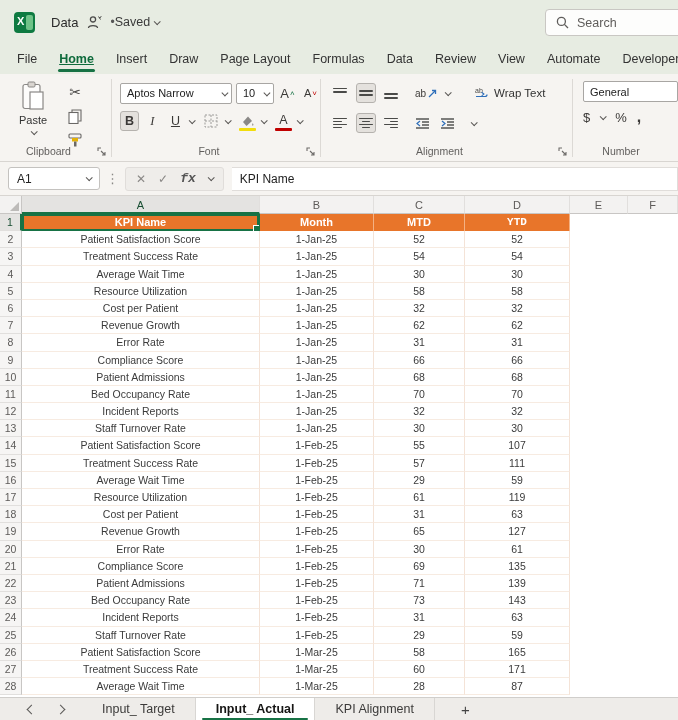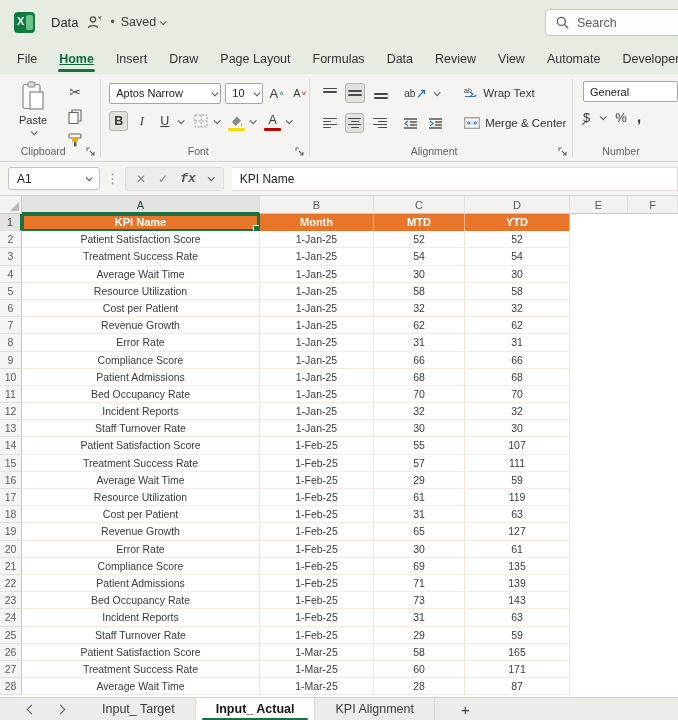--- a/index.html
+++ b/index.html
@@ -7,21 +7,21 @@
   #app { position:relative; width:678px; height:720px; background:#fff; }
 
   
   .titlebar { position:absolute; top:0; left:0; width:678px; height:44px; background:#e7ece2; display:flex; align-items:center; }
   .appicon { position:relative; width:21px; height:21px; margin-left:14px; background:#0e7a41; border-radius:4px; }
   .appicon::before { content:""; position:absolute; right:2px; top:3px; width:7px; height:15px; background:#6fc288; border-radius:2px; }
   .appicon::after { content:"X"; position:absolute; left:3px; top:3px; font-size:11px; font-weight:bold; color:#fff; }
   .doc-title { margin-left:16px; font-size:13px; color:#2b2b2b; }
   .people { margin-left:9px; }
   .tdot { margin-left:7px; color:#555; font-size:12px; }
-  .saved { margin-left:6px; font-size:12.5px; color:#3a3a3a; display:flex; align-items:center; gap:4px; }
+  .saved { font-size:12.5px; color:#3a3a3a; display:flex; align-items:center; gap:4px; }
   .chev { display:inline-block; width:5px; height:5px; border-right:1.3px solid #5a5856; border-bottom:1.3px solid #5a5856; transform:rotate(45deg) translateY(-1px); }
   .searchbox { position:absolute; left:545px; top:9px; width:145px; height:27px; background:#fdfdfc; border:1px solid #c9c7c3; border-radius:4px; display:flex; align-items:center; padding-left:10px; gap:8px; }
   .searchbox span { font-size:12.5px; color:#5f5d5b; }
 
   
   .rtabs { position:absolute; top:44px; left:0; width:678px; height:30px; background:#e7ece2; display:flex; align-items:center; padding-left:6px; }
   .rtab { padding:0 11px; font-size:12.5px; color:#333; height:30px; line-height:30px; position:relative; white-space:nowrap; cursor:default; }
   .rtab.active { color:#0f6b3c; font-weight:bold;text-decoration:underline; }
   .rtab.active::after { content:""; position:absolute; left:10px; right:10px; bottom:2px; height:3px; border-radius:2px; background:#177245; }
 
@@ -318,28 +318,20 @@
             </svg>
         </span>
         <span class="fbtn">
           <svg width="13" height="11" viewBox="0 0 13 11">
               <line x1="0" y1="1" x2="13" y2="1" stroke="#4a4a48" stroke-width="1.4"></line>
               <line x1="0" y1="10" x2="13" y2="10" stroke="#4a4a48" stroke-width="1.4"></line>
               <line x1="6" y1="4" x2="13" y2="4" stroke="#4a4a48" stroke-width="1.4"></line>
               <line x1="6" y1="7" x2="13" y2="7" stroke="#4a4a48" stroke-width="1.4"></line>
               <path d="M1 3 L4 5.5 1 8" fill="none" stroke="#2f6fba" stroke-width="1.2"></path>
             </svg>
-        </span>
-        <span class="txtbtn" style="margin-left:10px">
-          <svg width="16" height="12" viewBox="0 0 16 12">
-              <rect x="0.7" y="0.7" width="14.6" height="10.6" fill="none" stroke="#9a9897" stroke-width="1.2"></rect>
-              <rect x="0.7" y="4" width="14.6" height="4" fill="#cfe0f1"></rect>
-              <path d="M3 6 h3 M6 6 l-1.5-1.3 M6 6 l-1.5 1.3 M13 6 h-3 M10 6 l1.5-1.3 M10 6 l1.5 1.3" stroke="#2f6fba" stroke-width="1" fill="none"></path>
-            </svg>
-          <span>Merge &amp; Center</span>
         </span>
         <i class="chev" style="margin-left:8px"></i>
       </div>
       <span class="glabel">Alignment</span>
       <span class="launcher">
         <svg width="9" height="9" viewBox="0 0 9 9">
             <path d="M1 4 V1 h3 M4 4 L8 8 M8 5 v3 h-3" fill="none" stroke="#6d6b69" stroke-width="1.1"></path>
           </svg>
       </span>
     </div>
@@ -416,21 +408,21 @@
           <div class="rowh">25</div>
           <div class="rowh">26</div>
           <div class="rowh">27</div>
           <div class="rowh">28</div>
         </div>
       <div class="cellsarea">
           <div class="trow">
             <div class="cell hcell selcell" style="width: 238px;">KPI Name</div>
             <div class="cell hcell" style="width: 114px;">Month</div>
             <div class="cell hcell" style="width: 91px;">MTD</div>
-            <div class="cell hcell" style="width: 105px;">YTD</div>
+            <div class="cell hcell" style="width: 105px; font-family: Liberation Mono, monospace;">YTD</div>
             <div class="cell empty" style="width: 58px;"></div>
             <div class="cell empty" style="width: 50px;"></div>
           </div>
           <div class="trow">
             <div class="cell dcell" style="width: 238px;">Patient Satisfaction Score</div>
             <div class="cell dcell" style="width: 114px;">1-Jan-25</div>
             <div class="cell dcell" style="width: 91px;">52</div>
             <div class="cell dcell" style="width: 105px;">52</div>
             <div class="cell empty" style="width: 58px;"></div>
             <div class="cell empty" style="width: 50px;"></div>

